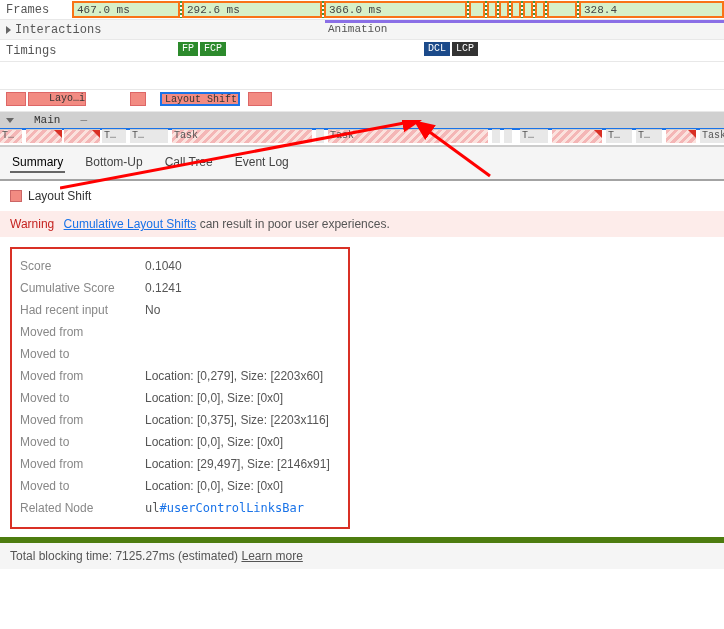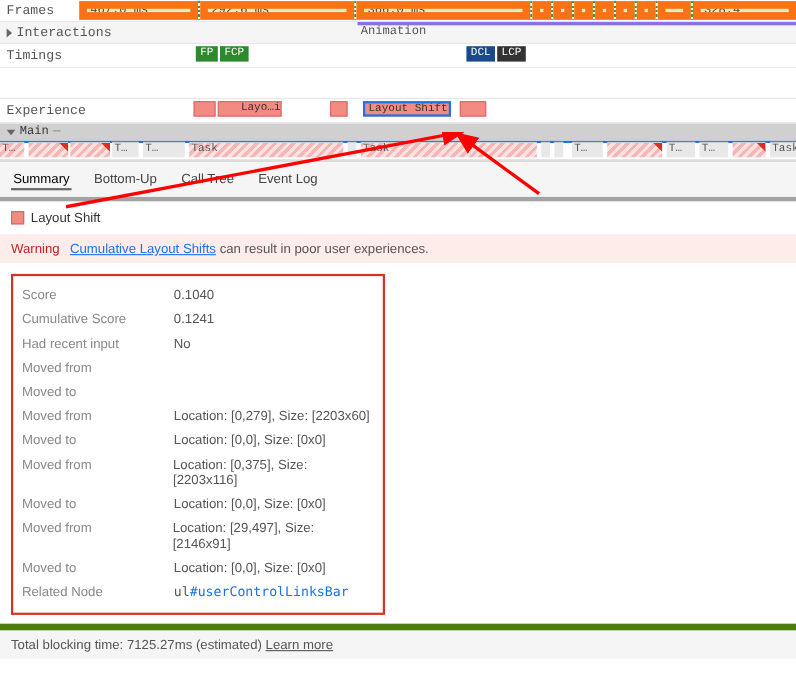--- a/index.html
+++ b/index.html
@@ -45,21 +45,21 @@
     border-bottom: none;
   }
 
   
   .frames-bg {
     position: absolute; top: 1px; bottom: 1px; left: 0; right: 0;
     display: flex;
   }
   .frame-block {
     background: #d7f0c8;
-    border: 7px solid #f97316;
+    border: 2px solid #f97316;
     height: 100%;
     color: #444;
     font-size: 11px;
     display: flex; align-items: center; padding-left: 3px;
     white-space: nowrap; overflow: hidden;
   }
   .frame-divider {
     width: 2px;
     background: repeating-linear-gradient(to bottom, #43943d 0 2px, transparent 2px 4px);
     height: 100%;
@@ -83,21 +83,21 @@
   .ls-block {
     position: absolute; top: 2px; height: 14px;
     background: #f28b82; border: 1px solid #d66; font-size: 10px; color: #333;
     padding: 0 3px; overflow: hidden; white-space: nowrap;
   }
   .ls-block.selected { border: 2px solid #1a73e8; background: #f28b82; }
 
   
   .main-header {
     background: #d0d0d0; height: 16px; display: flex; align-items: center;
-    padding: 0 6px; gap: 4px; font-size: 11px; cursor: pointer;
+    padding: 0 6px; gap: 20px; font-size: 11px; cursor: pointer;
   }
   .main-tasks-row {
     height: 18px; position: relative; background: #fff;
     border-bottom: 1px solid #ccc;
   }
   .task {
     position: absolute; top: 1px; height: 14px;
     background: #e8e8e8; border-top: 1px solid #ccc;
     font-size: 10px; color: #555; padding: 0 2px; overflow: hidden;
   }
@@ -109,21 +109,21 @@
     width: 0; height: 0;
     border-left: 8px solid transparent;
     border-top: 8px solid #d93025;
   }
   .blue-focus-line {
     position: absolute; left: 0; right: 0; top: 0; height: 2px; background: #1a73e8;
   }
 
   
   .tabs {
-    display: flex; gap: 18px; padding: 6px 10px; border-bottom: 4px solid #a3a3a3;
+    display: flex; gap: 18px; padding: 6px 10px; border-bottom: 2px solid #a3a3a3;
     background: #f5f5f5;
   }
   .tab { color: #444; cursor: pointer; padding: 2px 2px; }
   .tab.active { color: #000; border-bottom: 2px solid #666; }
 
   
   .summary-panel { padding: 8px 10px; }
   .summary-title-row { display: flex; align-items: center; gap: 6px; margin-bottom: 8px; }
   .ls-swatch { width: 12px; height: 12px; background: #f28b82; border: 1px solid #c66; }
   .warning-bar {
@@ -132,21 +132,21 @@
   }
   .warning-bar .warn { color: #c5221f; margin-right: 6px; }
   .warning-bar a { color: #1a73e8; }
 
   .details-box {
     border: 2px solid #d93025;
     padding: 6px 8px 8px 8px;
     width: 340px;
   }
   .detail-row {
-    display: flex; gap: 28px; padding: 4px 0; font-size: 12px;
+    display: flex; gap: 15px; padding: 4px 0; font-size: 12px;
     color: #999;
   }
   .detail-row .label { width: 110px; color: #888; }
   .detail-row .val { color: #555; }
   .code { font-family: Menlo, monospace; color: #444; }
   .hash { color: #1a73e8; }
 
   
   .footer {
     border-top: 6px solid #4d7c0f; background: #f5f5f5;
@@ -165,21 +165,21 @@
 <div class="timeline" style="position:relative;">
 
   <div class="tl-row">
     <div class="tl-label">Frames</div>
     <div class="tl-content" style="margin-left:-98px;">
       <div class="frames-bg">
         <div class="frame-block" style="width:108px;">467.0 ms</div>
         <div class="frame-divider"></div>
         <div class="frame-block" style="width:140px;">292.6 ms</div>
         <div class="frame-divider"></div>
-        <div class="frame-block" style="width:158px;">366.0 ms</div>
+        <div class="frame-block" style="width:143px;">366.0 ms</div>
         <div class="frame-divider"></div>
         <div class="frame-block" style="width:16px;"></div>
         <div class="frame-divider"></div>
         <div class="frame-block" style="width:10px;"></div>
         <div class="frame-divider"></div>
         <div class="frame-block" style="width:10px;"></div>
         <div class="frame-divider"></div>
         <div class="frame-block" style="width:10px;"></div>
         <div class="frame-divider"></div>
         <div class="frame-block" style="width:10px;"></div>
@@ -213,21 +213,20 @@
       <span class="badge black" style="left:282px;">LCP</span>
     </div>
   </div>
 
   <div class="tl-row" style="height:28px;">
     <div class="tl-label"></div>
       <div class="tl-content"></div>
   </div>
 
   <div class="tl-row" style="height:22px;">
-    <div class="tl-label">Experience</div>
     <div class="tl-content">
       <span class="ls-block" style="left:6px; width:20px;"></span>
       <span class="ls-block" style="left:28px; width:58px;padding-left:20px;">Layo…ift</span>
       <span class="ls-block" style="left:130px; width:16px;"></span>
       <span class="ls-block selected" style="left:160px; width:80px;">Layout Shift</span>
       <span class="ls-block" style="left:248px; width:24px;"></span>
     </div>
   </div>
 
   <div class="main-header">

